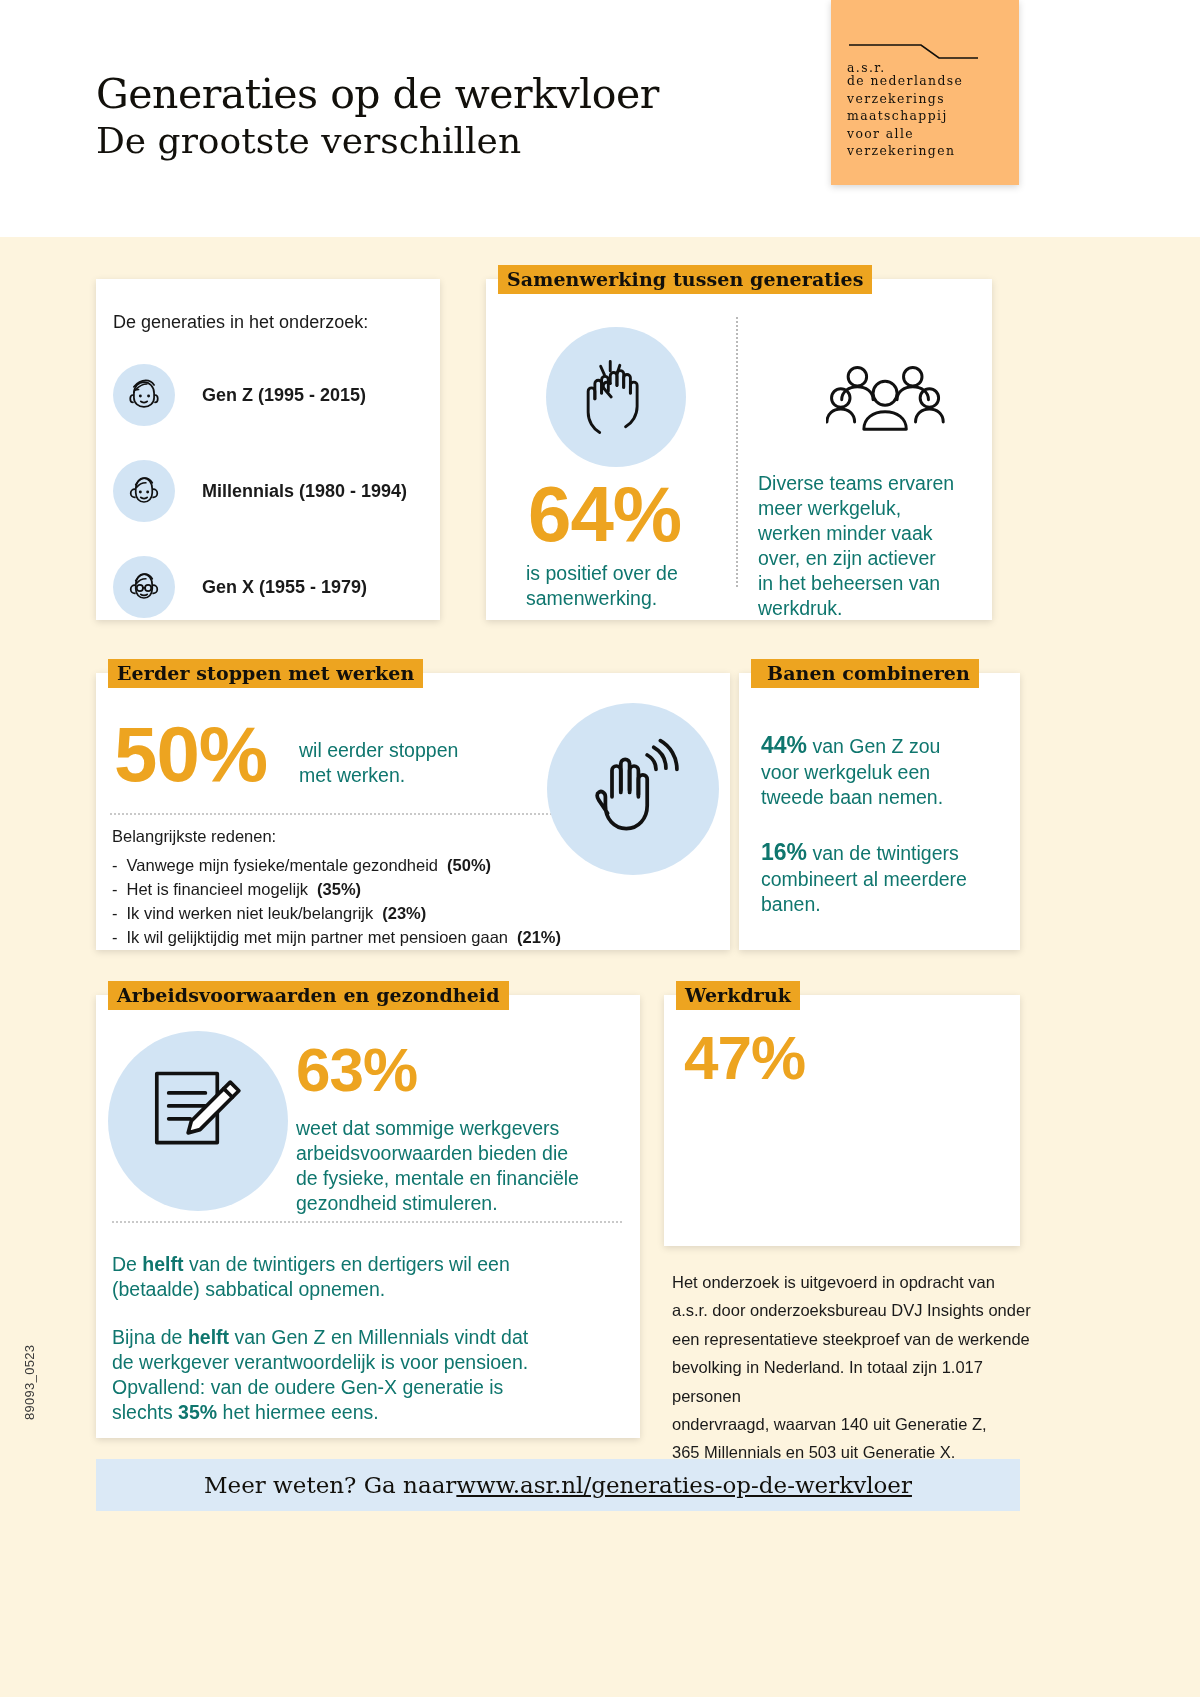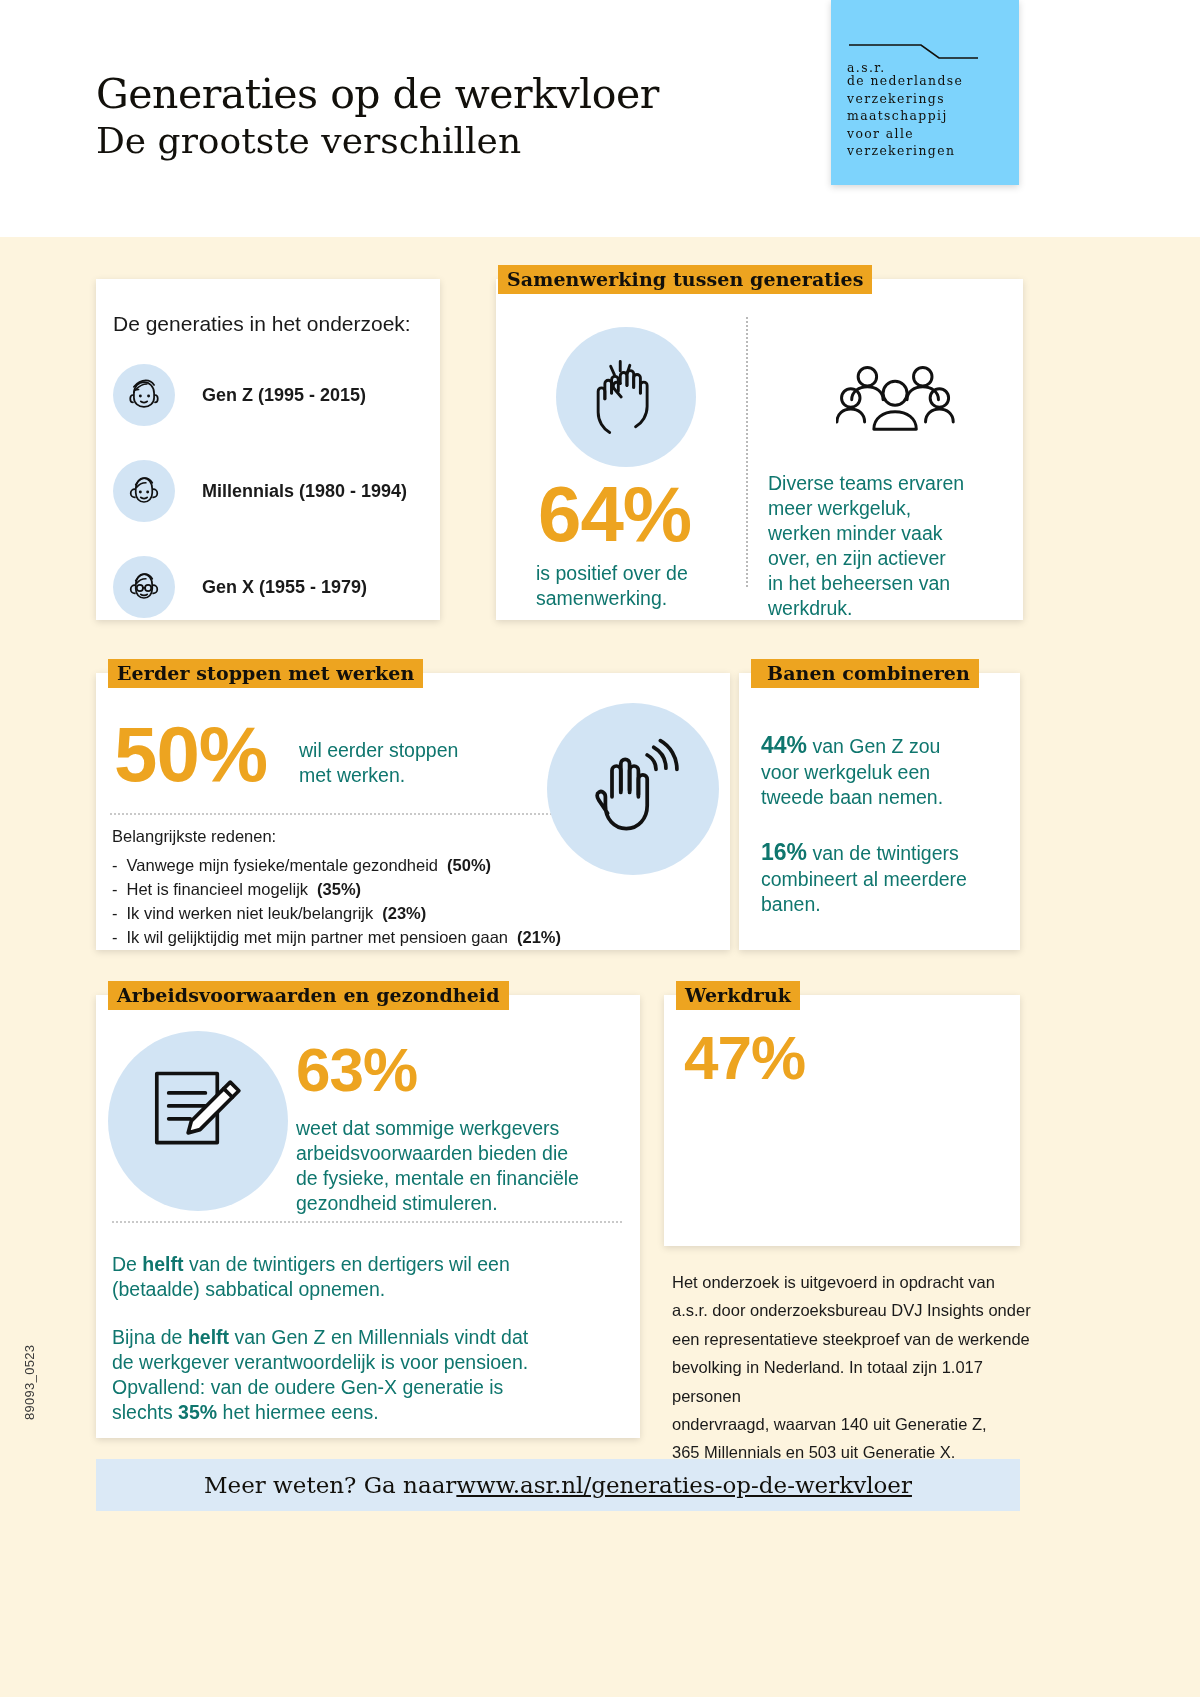--- a/index.html
+++ b/index.html
@@ -22,21 +22,21 @@
     white-space:nowrap;
   }
   .title-sub{
     font-family:"DejaVu Serif","Liberation Serif",serif;
     font-size:36px;font-weight:400;color:#12100b;line-height:1.15;margin-top:4px;
     white-space:nowrap;
   }
 
   
   .logo-box{
-    position:absolute;left:831px;top:0;width:188px;height:185px;background:#7dd3fc;
+    position:absolute;left:831px;top:0;width:188px;height:185px;background:#fdba74;
     box-shadow:0 2px 7px rgba(0,0,0,0.17);
   }
   .logo-inner{position:absolute;left:16px;top:42px;width:156px;}
   .logo-rule{position:relative;width:133px;height:18px;}
   .logo-rule svg{display:block;}
   .logo-lines{
     font-family:"DejaVu Serif","Liberation Serif",serif;
     font-size:12.4px;letter-spacing:1.4px;line-height:1.42;color:#12100b;margin-top:-3px;
   }
   .logo-asr{
@@ -110,21 +110,21 @@
         <div>de nederlandse</div>
         <div>verzekerings</div>
         <div>maatschappij</div>
         <div>voor alle</div>
         <div>verzekeringen</div>
       </div>
     </div>
   </div>
 
   <div class="card" style="left:96px;top:279px;width:344px;height:341px;">
-    <div style="position:absolute;left:17px;top:33px;font-size:21px;color:#1a1a1a;">De generaties in het onderzoek:</div>
+    <div style="position:absolute;left:17px;top:33px;font-size:18px;color:#1a1a1a;">De generaties in het onderzoek:</div>
 
     <div style="position:absolute;left:17px;top:85px;">
       <div class="avatar">
         <svg width="44" height="44" viewBox="0 0 48 48">
           <g fill="none" stroke="#111" stroke-width="1.9" stroke-linecap="round" stroke-linejoin="round">
             <path d="M13 22c0-7 5-12 11-12s11 5 11 12v5c0 6-5 10-11 10s-11-4-11-10z"></path>
             <path d="M13 15c4-5 9-7 13-7 4 0 7 2 9 5"></path>
             <path d="M15 18c4-4 8-6 12-6"></path>
             <path d="M13 21c0-2 3-3 5-3"></path>
             <path d="M12 24c-2 0-3 2-3 4s1 4 3 4"></path>
@@ -170,21 +170,21 @@
             <path d="M23 25h2"></path>
             <path d="M20.5 32c1.5 1.4 5.5 1.4 7 0"></path>
           </g>
         </svg>
       </div>
     </div>
     <div style="position:absolute;left:106px;top:298px;font-size:18px;font-weight:700;color:#1a1a1a;">Gen X (1955 - 1979)</div>
   </div>
 
   <div class="tag" style="left:498px;top:265px;">Samenwerking tussen generaties</div>
-  <div class="card" style="left:496px;top:279px;width:506px;height:341px;padding-left:21px;">
+  <div class="card" style="left:486px;top:279px;width:506px;height:341px;">
 
     <div class="circle" style="position:absolute;left:60px;top:48px;width:140px;height:140px;">
       <svg width="96" height="96" viewBox="0 0 100 100" style="position:absolute;left:22px;top:22px;">
         <g fill="none" stroke="#111" stroke-width="3" stroke-linecap="round" stroke-linejoin="round">
           <path d="M34 18 l4 9 M44 13 l0 10 M54 17 l-3 9"></path>
           <path d="M44 36 v-8a3.5 3.5 0 017 0v10"></path>
           <path d="M51 38V26a3.5 3.5 0 017 0v14"></path>
           <path d="M58 40V30a3.5 3.5 0 017 0v16"></path>
           <path d="M65 46v-8a3.5 3.5 0 017 0v22c0 9-5 17-12 21"></path>
           <path d="M44 36c-2-2-6-2-7 1-1 2 0 4 2 6l6 7"></path>

